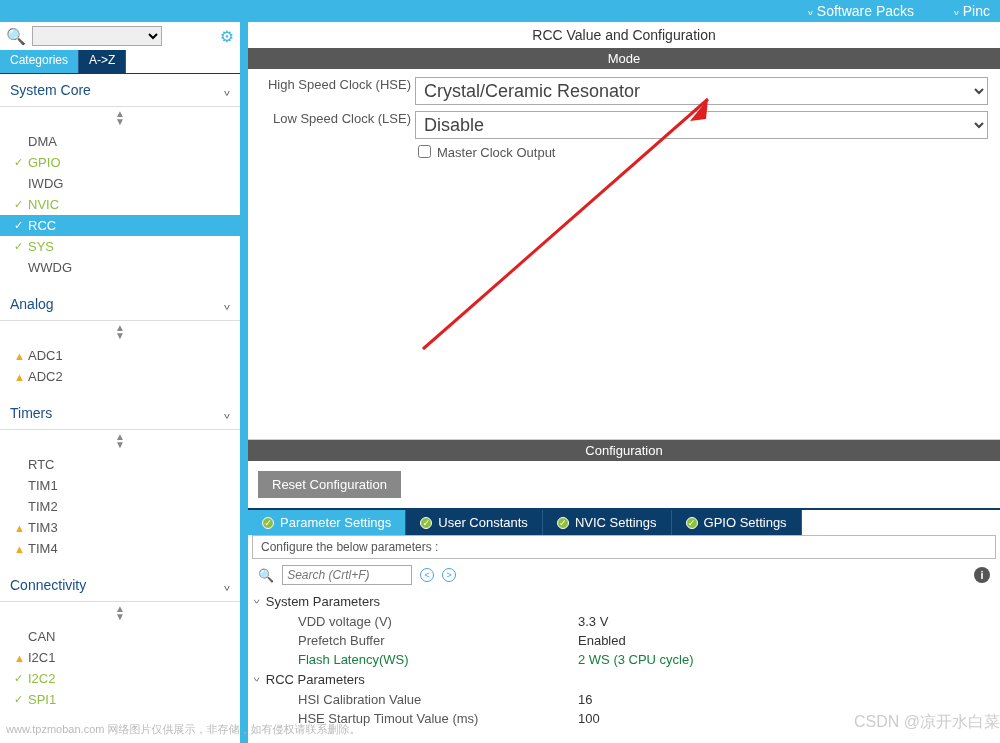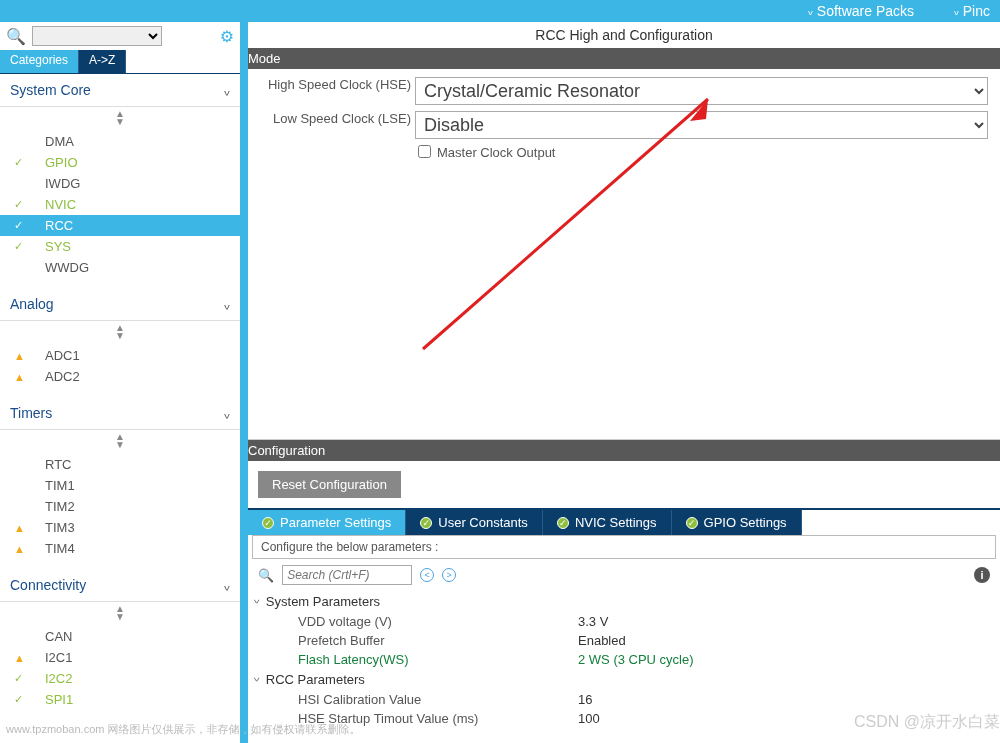--- a/index.html
+++ b/index.html
@@ -20,30 +20,30 @@
 
 .tabs { display:flex; height:24px; border-bottom:1px solid #0b3d6b;}
 .tab { font-size:12px; padding:3px 10px; color:#fff; background:#0b3d6b; border-right:1px solid #2a5a8a;}
 .tab.active { background:#3bb6e5; }
 
 .scroll { overflow-y:auto; flex:1; }
 .cat-head { display:flex; padding:8px 10px; border-bottom:1px solid #ddd; color:#1a4e8a; font-size:14px; }
 .cat-head .chv { margin-left:auto; font-size:12px; color:#555; transform: rotate(180deg);}
 .sorter { text-align:center; font-size:10px; color:#888; line-height:8px; padding:3px 0;}
 .cat-items { padding:2px 0 10px 0; }
-.item { display:flex; align-items:center; padding:3px 10px 3px 45px; font-size:13px; color:#555; position:relative; }
+.item { display:flex; align-items:center; padding:3px 10px 3px 28px; font-size:13px; color:#555; position:relative; }
 .item.green { color:#8fbf3f; }
 .item.selected { background:#3bb6e5; color:#fff;}
 .mark { position:absolute; left:14px; font-size:11px; }
 .mark.chk { color:#8fbf3f; }
 .item.selected .mark.chk { color:#fff; }
 .mark.warn { color:#f2a818; }
 
 .title-ctr { text-align:center; font-size:14px; color:#333; padding:5px 0; }
-.bar { background:#585858; color:#fff; font-size:13px; padding:3px 0;}
+.bar { background:#585858; color:#fff; text-align:center; font-size:13px; padding:3px 0;}
 .form { padding:8px 12px; }
 .row { display:flex; align-items:flex-start; margin-bottom:6px; font-size:13px; color:#555;}
 .row-label { width:155px; text-align:right; padding-right:4px;}
 .row select { flex:1; border:1px solid #aaa; font-size:18px; padding:2px 4px; color:#444; background:#fff;}
 .row input[type=checkbox]{ margin-left:3px; margin-right:6px; }
 .big-arrow { position:absolute; pointer-events:none; }
 
 .config-panel { border-top:1px solid #ccc; }
 .reset-row { padding:10px 10px; }
 .reset-btn { background:#888; color:#fff; border:none; padding:6px 14px; font-size:13px; }
@@ -180,21 +180,21 @@
           </div>
           <div class="item green">
             <span class="mark chk">✓</span>
             <span>SPI1</span>
           </div>
         </div>
       </div>
   </div>
 
   <div class="rightwrap">
-    <div class="title-ctr">RCC High and Configuration</div>
+    <div class="title-ctr">RCC Value and Configuration</div>
     <div class="bar">Mode</div>
     <div class="form" style="position:relative;height:370px;">
       <div class="row">
         <div class="row-label">High Speed Clock (HSE)</div>
         <select><option>Crystal/Ceramic Resonator</option></select>
       </div>
       <div class="row">
         <div class="row-label">Low Speed Clock (LSE)</div>
         <select><option>Disable</option></select>
       </div>

